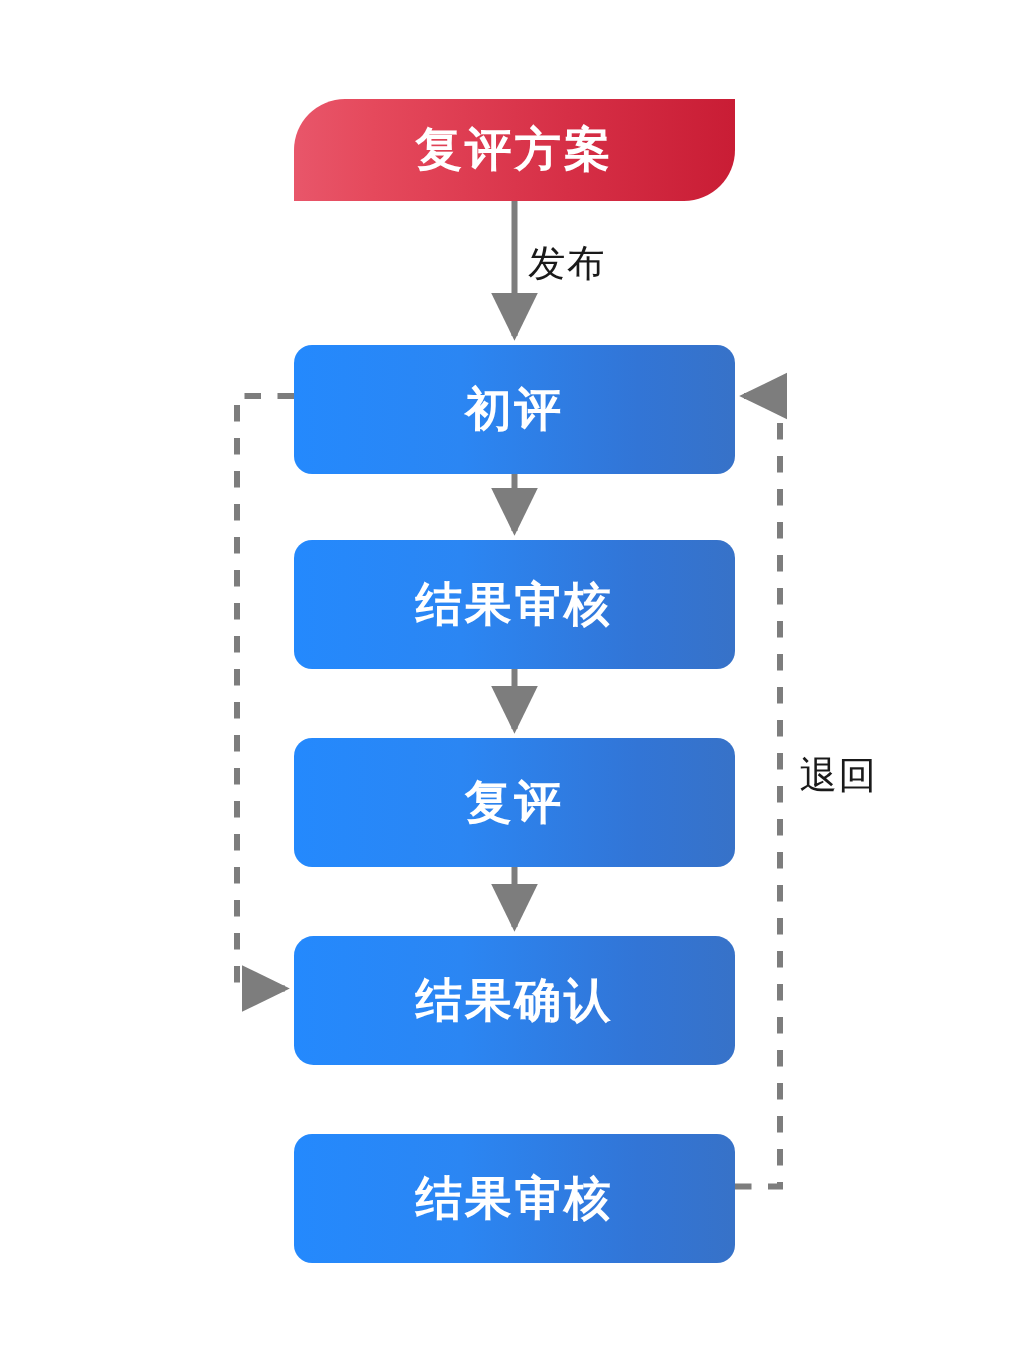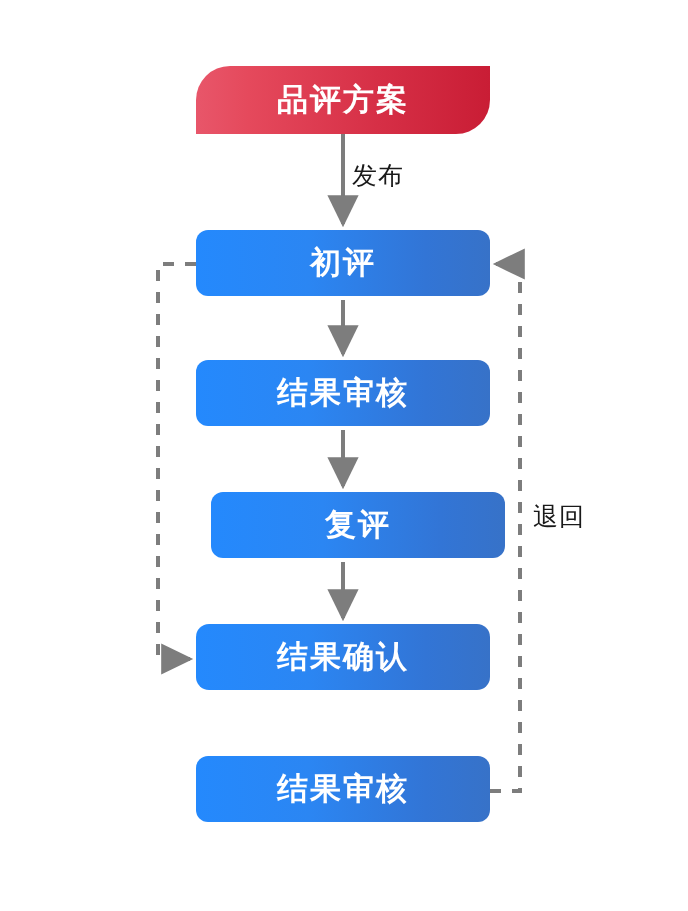--- a/index.html
+++ b/index.html
@@ -41,29 +41,29 @@
     width: 294px;
     height: 68px;
     background: linear-gradient(90deg, #e8566a 0%, #e5495c 18%, #d62f46 62%, #c91d35 100%);
     border-radius: 34px 0px 34px 0px;
     font-size: 31px;
   }
 
   .node-step {
     left: 196px;
     width: 294px;
-    height: 66px;
+    height: 86px;
     background: linear-gradient(90deg, #2489fd 0%, #2b86f3 38%, #3275d6 78%, #3772c8 100%);
     border-radius: 12px;
     font-size: 31px;
   }
 
   .node-step-1 { top: 230px; }
   .node-step-2 { top: 360px; }
-  .node-step-3 { top: 492px; margin-left: 15px; }
+  .node-step-3 { top: 492px; }
   .node-step-4 { top: 624px; border-radius: 13px; }
   .node-step-5 { top: 756px; }
 
   .edge-label {
     position: absolute;
     color: #1a1a1a;
     font-size: 25px;
     letter-spacing: 1px;
     white-space: nowrap;
     user-select: none;
@@ -100,21 +100,21 @@
   <line x1="343" y1="430" x2="343" y2="486" stroke="#7d7d7d" stroke-width="4" marker-end="url(#arrowhead-solid)"></line>
 
   <line x1="343" y1="562" x2="343" y2="618" stroke="#7d7d7d" stroke-width="4" marker-end="url(#arrowhead-solid)"></line>
 
   <path d="M 196 264 L 158 264 L 158 659 L 190 659" fill="none" stroke="#7d7d7d" stroke-width="4" stroke-dasharray="11 11" marker-end="url(#arrowhead-dashed)"></path>
 
   <path d="M 490 791 L 520 791 L 520 264 L 496 264" fill="none" stroke="#7d7d7d" stroke-width="4" stroke-dasharray="11 11" marker-end="url(#arrowhead-dashed)"></path>
 </svg>
 
 <div class="node node-start">
-  <span>品评方案</span>
+  <span>复评方案</span>
 </div>
 
 <div class="node node-step node-step-1">
   <span>初评</span>
 </div>
 
 <div class="node node-step node-step-2">
   <span>结果审核</span>
 </div>
 

